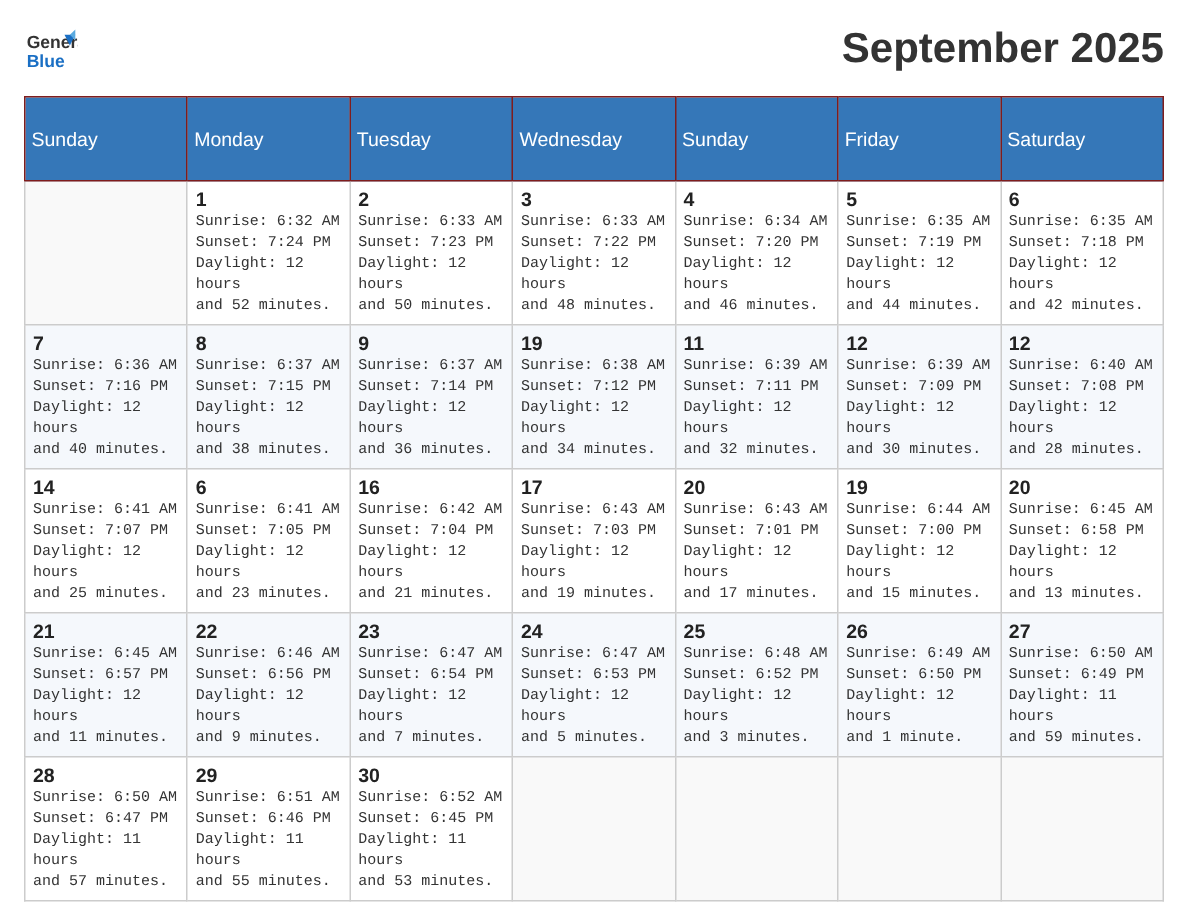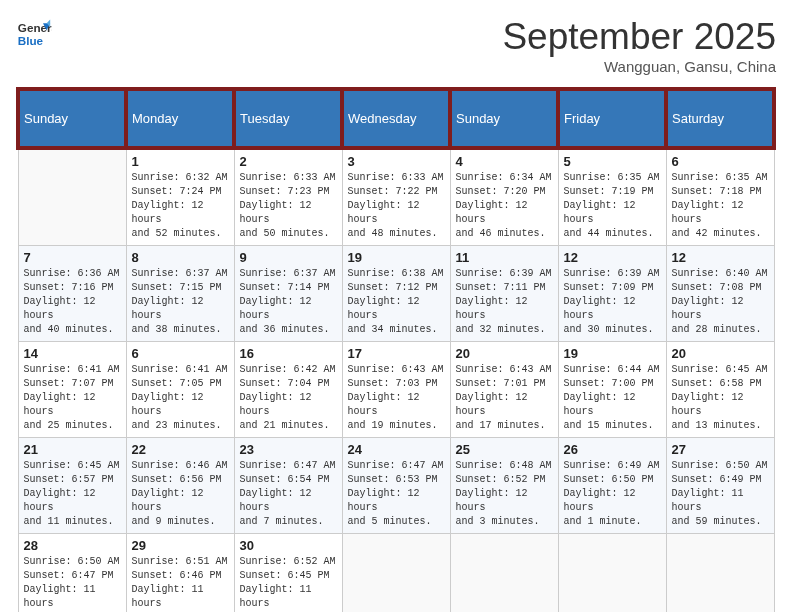--- a/index.html
+++ b/index.html
@@ -22,41 +22,41 @@
       gap: 4px;
     }
     .logo-icon {
       width: 36px;
       height: 36px;
     }
     .title-block {
       text-align: right;
     }
     .month-year {
-      font-size: 37px;
-      font-weight: normal;
+      font-size: 28px;
+      font-weight: bold;
       color: #333;
     }
     .location {
       font-size: 15px;
       color: #555;
     }
     table {
       width: 100%;
       border-collapse: collapse;
       font-size: 11px;
     }
     thead tr th {
       background-color: #3577b8;
       color: #fff;
       padding: 20px 4px;
       text-align: left;
       font-size: 13px;
       font-weight: normal;
-      border: 4px solid #7f1d1d;
+      border: 1px solid #7f1d1d;
     }
     tbody tr td {
       border: 1px solid #ccc;
       vertical-align: top;
       padding: 4px 5px;
       height: 80px;
       width: 14.28%;
     }
     .day-number {
       font-size: 13px;
@@ -88,21 +88,20 @@
   <div class="logo">
     <svg class="logo-icon" viewBox="0 0 40 40">
       <text x="2" y="18" font-size="13" font-weight="bold" fill="#333">General</text>
       <text x="2" y="32" font-size="13" font-weight="bold" fill="#1a6fc4">Blue</text>
       <polygon points="30,8 38,8 34,16" fill="#1a6fc4"></polygon>
       <polygon points="34,8 38,4 38,12" fill="#5aaae0"></polygon>
     </svg>
   </div>
   <div class="title-block">
     <div class="month-year">September 2025</div>
-    <div class="location">Wangguan, Gansu, China</div>
   </div>
 </div>
 
 <table>
   <thead>
     <tr>
     <th>Sunday</th>
         <th>Monday</th>
         <th>Tuesday</th>
         <th>Wednesday</th>

